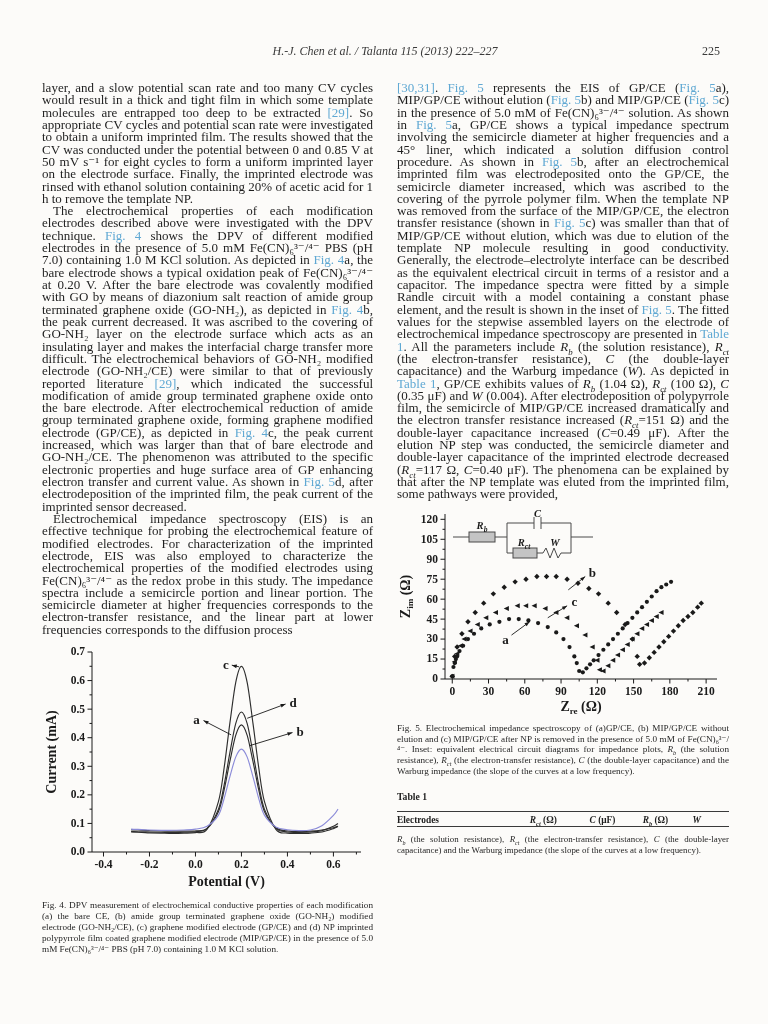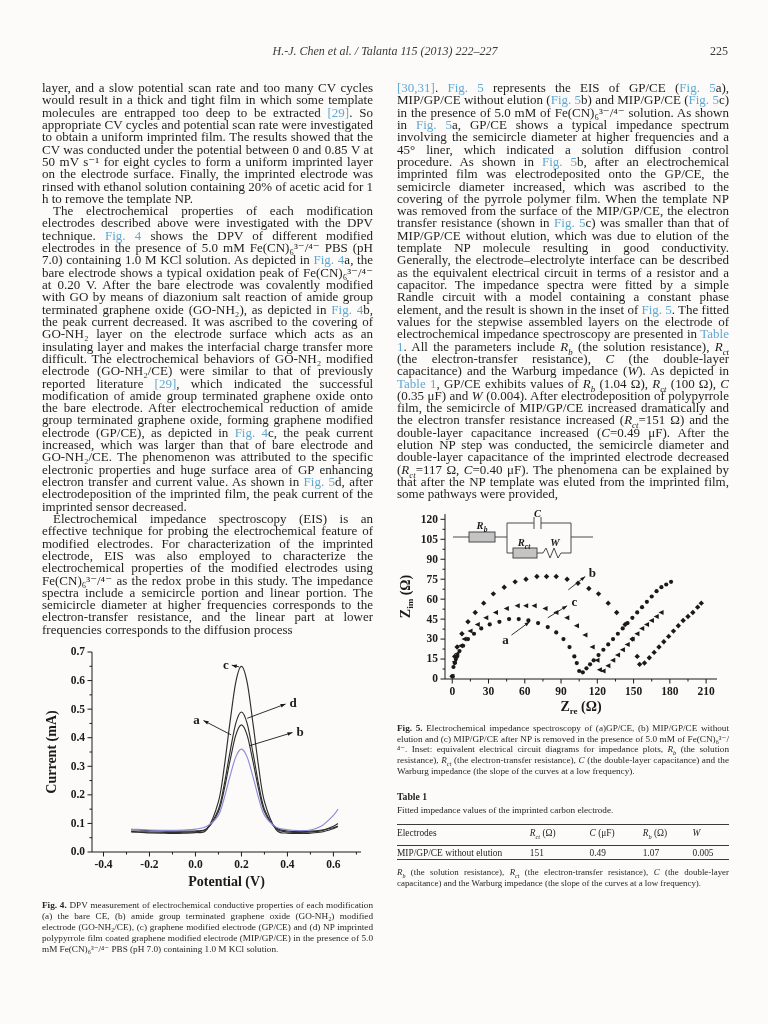--- a/index.html
+++ b/index.html
@@ -1,37 +1,37 @@
 <!DOCTYPE html>
 <html><head>
 <meta charset="utf-8">
 <style>
   html,body{margin:0;padding:0;background:#e8e6e2;}
   .page{position:relative;width:768px;height:1024px;background:#fcfbf9;margin:0 auto;overflow:hidden;
         font-family:"Liberation Serif","DejaVu Serif",serif;color:#1e1e1e;}
   .hdr{position:absolute;top:44px;left:42px;width:686px;font-size:12px;color:#3a3a3a;}
   .hdr .run{display:block;text-align:center;font-style:italic;}
-  .hdr .pn{position:absolute;right:0;top:0;font-style:normal;margin-left:17px;}
+  .hdr .pn{position:absolute;right:8px;top:0;font-style:normal;margin-left:17px;}
   .cols{position:absolute;top:82px;left:42px;width:687px;display:flex;gap:24px;}
   .col{width:331px;}
   .col.r{width:332px;}
   .para{font-size:13px;line-height:12.32px;text-align:justify;margin:0 0 0 0;}
   .para.ind{text-indent:11px;}
   .lnk{color:#5fa8d3;}
   .it{font-style:italic;}
-  .bd{font-weight:bold;}
+  .bd{font-weight:normal;}
   sub{font-size:68%;line-height:0;}
   .figsvg{display:block;margin-top:4px;}
   .figcap{font-size:9.2px;line-height:10.9px;text-align:justify;color:#262626;margin-top:6px;}
   .tblsec{margin-top:14px;}
   .tbl-label{font-size:9.7px;font-weight:bold;}
   .tbl-sub{font-size:9.2px;margin-top:3px;}
   table.tbl{width:100%;border-collapse:collapse;margin-top:9px;
             border-top:1.4px solid #3a3a3a;border-bottom:1.4px solid #3a3a3a;font-size:9.4px;}
-  table.tbl th{font-weight:normal;text-align:left;padding:3px 0 7px;border-bottom:0.9px solid #3a3a3a;}
+  table.tbl th{font-weight:bold;text-align:left;padding:3px 0 1px;border-bottom:0.9px solid #3a3a3a;}
   table.tbl td{padding:1.6px 0;}
   table.tbl tr.first td{padding-top:5px;}
   .tblfoot{font-size:8.9px;line-height:10.6px;text-align:justify;color:#262626;margin-top:7px;}
   svg text{font-family:"Liberation Serif","DejaVu Serif",serif;fill:#1a1a1a;}
 </style>
 </head>
 <body>
 
 <div class="page">
 
@@ -337,39 +337,31 @@
           <text x="85" y="20" text-anchor="middle" font-size="10.5" font-weight="bold" font-style="italic" stroke="none" fill="#1a1a1a"><tspan>R</tspan><tspan dy="2.5" font-size="7.5">b</tspan></text>
           <text x="140.5" y="7.5" text-anchor="middle" font-size="10.5" font-weight="bold" font-style="italic" stroke="none" fill="#1a1a1a"><tspan>C</tspan></text>
           <text x="127" y="37" text-anchor="middle" font-size="10.5" font-weight="bold" font-style="italic" stroke="none" fill="#1a1a1a"><tspan>R</tspan><tspan dy="2.5" font-size="7.5">ct</tspan></text>
           <text x="158" y="36.5" text-anchor="middle" font-size="10.5" font-weight="bold" font-style="italic" stroke="none" fill="#1a1a1a"><tspan>W</tspan></text>
         </svg>
 
       <p class="figcap"><span class="bd">Fig. 5.</span><span> Electrochemical impedance spectroscopy of (a)GP/CE, (b) MIP/GP/CE without elution and (c) MIP/GP/CE after NP is removed in the presence of 5.0 mM of Fe(CN)₆³⁻/⁴⁻. Inset: equivalent electrical circuit diagrams for impedance plots, </span><span class="it">R</span><sub class="it">b</sub><span> (the solution resistance), </span><span class="it">R</span><sub class="it">ct</sub><span> (the electron-transfer resistance), </span><span class="it">C</span><span> (the double-layer capacitance) and the Warburg impedance (the slope of the curves at a low frequency).</span></p>
 
       <div class="tblsec">
         <div class="tbl-label">Table 1</div>
-        <div class="tbl-sub">Fitted impedance values of the imprinted carbon electrode.</div>
         <table class="tbl" id="table1">
             <thead>
               <tr>
                 <th style="width: 40%;"><span>Electrodes</span></th>
                 <th style="width: 18%;"><span class="it">R</span><sub class="it">ct</sub><span> (Ω)</span></th>
                 <th style="width: 16%; margin-top: 47px;"><span class="it">C</span><span> (μF)</span></th>
                 <th style="width: 15%;"><span class="it">R</span><sub class="it">b</sub><span> (Ω)</span></th>
                 <th style="width: 11%;"><span class="it">W</span></th>
               </tr>
             </thead>
             <tbody>
-              <tr>
-                <td>MIP/GP/CE without elution</td>
-                <td>151</td>
-                <td>0.49</td>
-                <td>1.07</td>
-                <td>0.005</td>
-              </tr>
             </tbody>
           </table>
         <p class="tblfoot"><span class="it">R</span><sub class="it">b</sub><span> (the solution resistance), </span><span class="it">R</span><sub class="it">ct</sub><span> (the electron-transfer resistance), </span><span class="it">C</span><span> (the double-layer capacitance) and the Warburg impedance (the slope of the curves at a low frequency).</span></p>
       </div>
     </div>
 
   </div>
 </div>
 
 </body></html>

